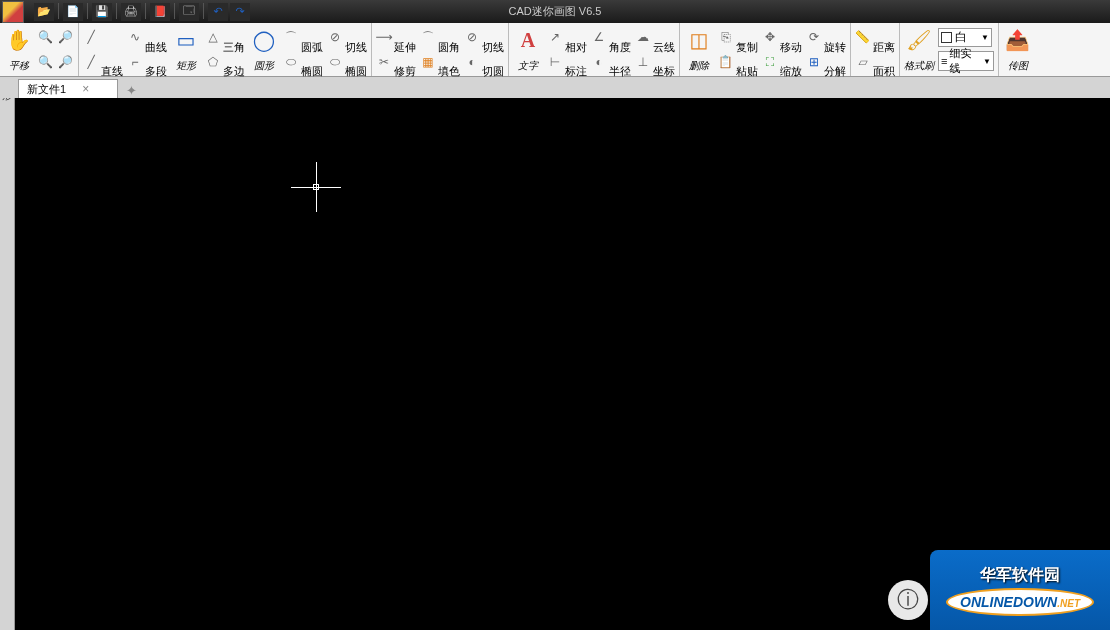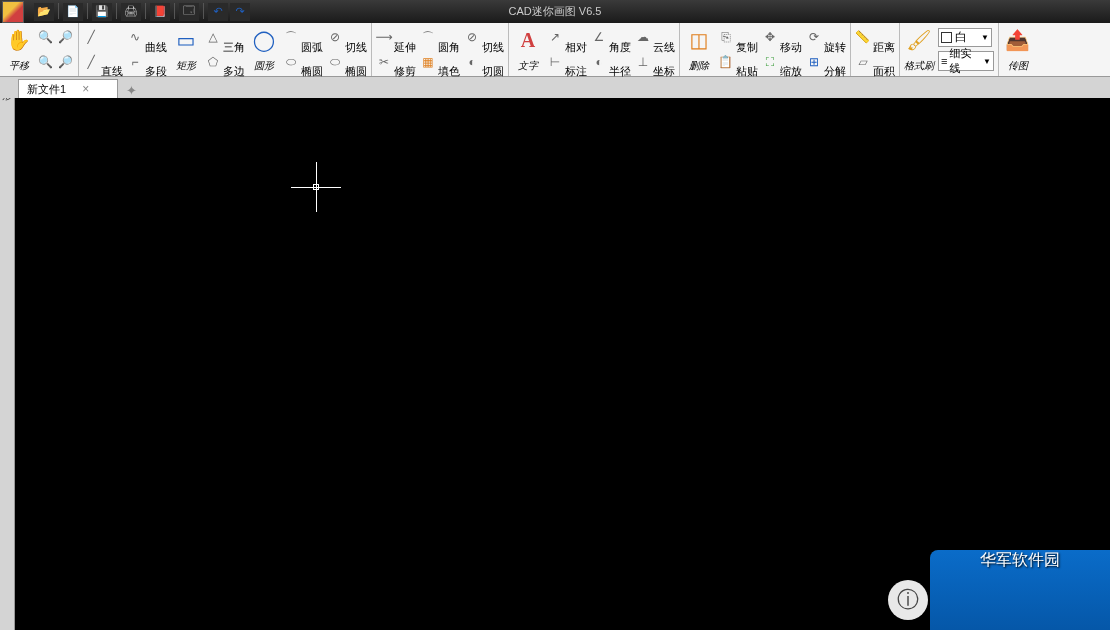--- a/index.html
+++ b/index.html
@@ -39,21 +39,21 @@
     .side-panel { position: absolute; top: 77px; left: 0; width: 15px; bottom: 0; background: #d4d4d4; border-right: 1px solid #999; }
     .side-panel-label { font-size: 10px; color: #333; text-align: center; line-height: 11px; padding-top: 2px; }
     
     
     .crosshair { position: absolute; width: 50px; height: 50px; pointer-events: none; }
     .crosshair::before { content: ''; position: absolute; left: 0; right: 0; top: 50%; height: 1px; background: #fff; }
     .crosshair::after { content: ''; position: absolute; top: 0; bottom: 0; left: 50%; width: 1px; background: #fff; }
     .crosshair-center { position: absolute; top: 50%; left: 50%; width: 6px; height: 6px; border: 1px solid #fff; transform: translate(-50%, -50%); }
     
     
-    .badge { position: absolute; bottom: 0; right: 0; width: 180px; height: 80px; background: linear-gradient(to bottom, #0a6cc9, #0557a8); border-top-left-radius: 8px; display: flex; flex-direction: column; align-items: center; justify-content: flex-start; color: #fff; font-weight: normal; }
+    .badge { position: absolute; bottom: 0; right: 0; width: 180px; height: 80px; background: linear-gradient(to bottom, #0a6cc9, #0557a8); border-top-left-radius: 8px; display: flex; flex-direction: column; align-items: center; justify-content: center; color: #fff; font-weight: bold; }
     .badge .ellipse { background: #fff; color: #0557a8; border-radius: 50% / 50%; padding: 4px 12px; font-style: italic; font-size: 14px; border: 2px solid #f0a020; }
     .badge .cn { font-size: 16px; color: #fff; margin-bottom: 2px; text-shadow: 1px 1px 2px #000; }
     .badge .net { color: #f0a020; font-size: 10px; }
     .badge-corner { position: absolute; bottom: 10px; right: 182px; width: 40px; height: 40px; background: #e8e8e8; border-radius: 50%; display: flex; align-items: center; justify-content: center; font-size: 22px; color: #444; }
     
     
     .c-blue { color: #2060c0; }
     .c-green { color: #40a040; }
     .c-orange { color: #e08020; }
     .c-red { color: #d04040; }
@@ -331,13 +331,14 @@
 
 <div class="canvas-area">
   <div class="crosshair" style="left:276px; top:64px;">
     <div class="crosshair-center"></div>
   </div>
 </div>
 
 <div class="badge-corner">ⓘ</div>
 <div class="badge">
   <div class="cn">华军软件园</div>
+  <div class="ellipse"><span>ONLINEDOWN</span><span class="net">.NET</span></div>
 </div>
 
 </body></html>

